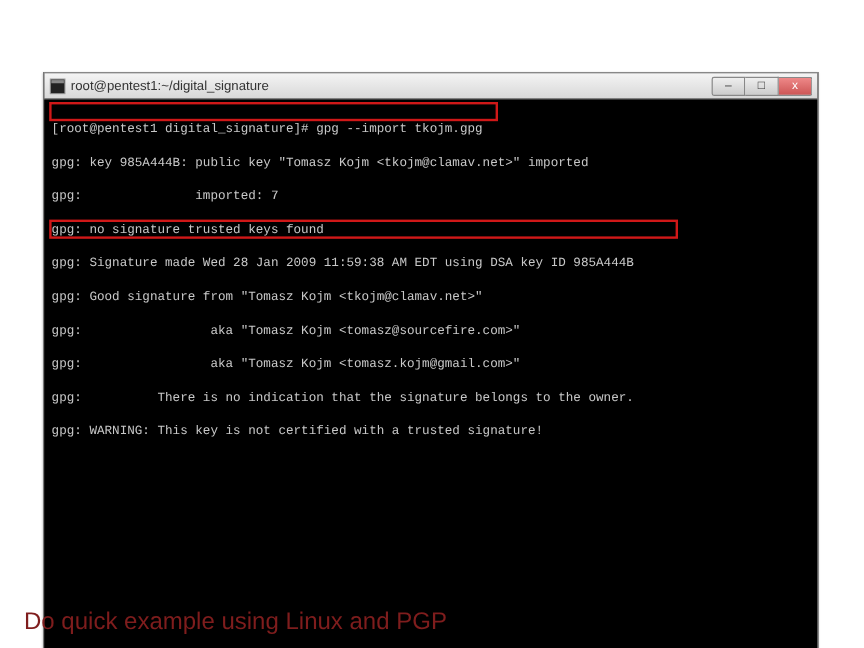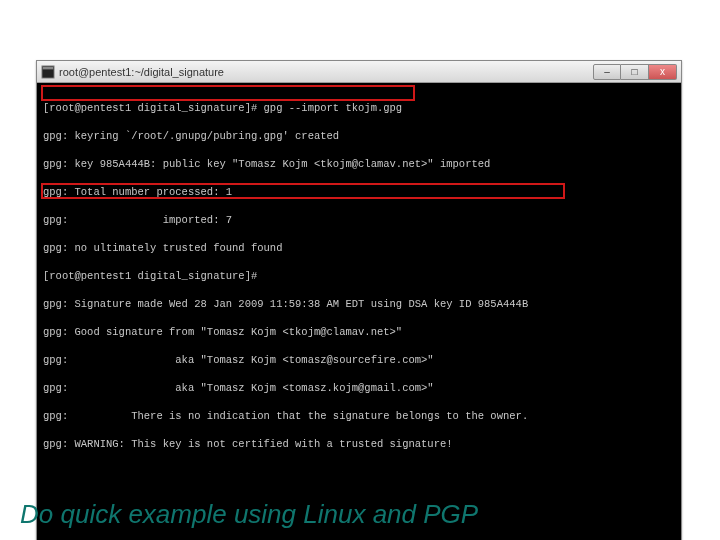--- a/index.html
+++ b/index.html
@@ -16,23 +16,22 @@
     text-align: center;
     padding: 12px 0 6px 0;
     font-weight: normal;
     color: #000;
     margin-top: 48px;
   }
   .caption {
     position: absolute;
     bottom: 10px;
     left: 20px;
-    font-size: 26px;
-    color: #0f766e;
-    font-style: italic;
+    font-size: 20px;
+    color: #7f1d1d;
   }
   .window {
     position: absolute;
     left: 36px;
     top: 60px;
     width: 646px;
     height: 491px;
     background: #0a0a0a;
     border: 1px solid #888;
     box-shadow: 0 1px 2px rgba(0,0,0,0.3);
@@ -112,26 +111,23 @@
     </svg>
     <span class="title-text">root@pentest1:~/digital_signature</span>
     <div class="win-controls">
       <div class="win-btn">–</div>
       <div class="win-btn">□</div>
       <div class="win-btn close">x</div>
     </div>
   </div>
   <div class="term">
 <span class="line">[root@pentest1 digital_signature]# gpg --import tkojm.gpg</span>
-<span class="line">gpg: keyring `/root/.gnupg/pubring.gpg' created</span>
 <span class="line">gpg: key 985A444B: public key "Tomasz Kojm &lt;tkojm@clamav.net&gt;" imported</span>
-<span class="line">gpg: Total number processed: 1</span>
 <span class="line">gpg:               imported: 7</span>
-<span class="line">gpg: no ultimately trusted found found</span>
-<span class="line">[root@pentest1 digital_signature]#</span>
+<span class="line">gpg: no signature trusted keys found</span>
 <span class="line">gpg: Signature made Wed 28 Jan 2009 11:59:38 AM EDT using DSA key ID 985A444B</span>
 <span class="line">gpg: Good signature from "Tomasz Kojm &lt;tkojm@clamav.net&gt;"</span>
 <span class="line">gpg:                 aka "Tomasz Kojm &lt;tomasz@sourcefire.com&gt;"</span>
 <span class="line">gpg:                 aka "Tomasz Kojm &lt;tomasz.kojm@gmail.com&gt;"</span>
 <span class="line">gpg:          There is no indication that the signature belongs to the owner.</span>
 <span class="line">gpg: WARNING: This key is not certified with a trusted signature!</span>
 
 
     <div class="hl hl1"></div>
     <div class="hl hl2"></div>

